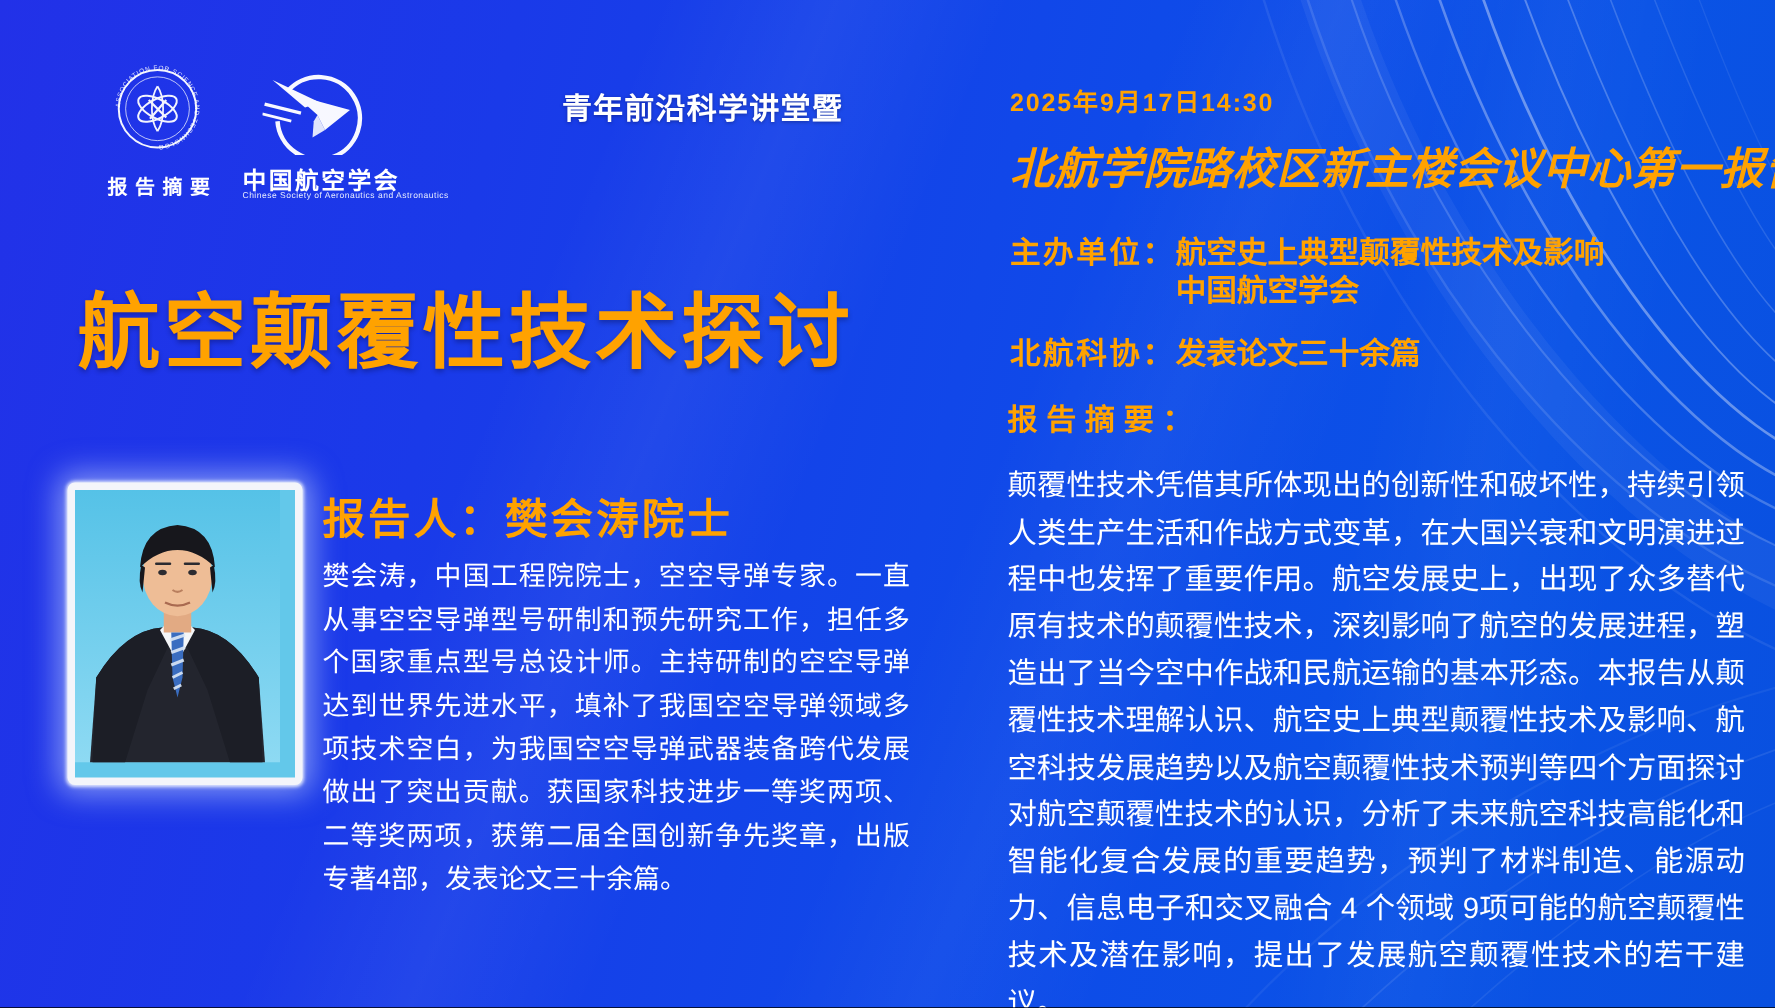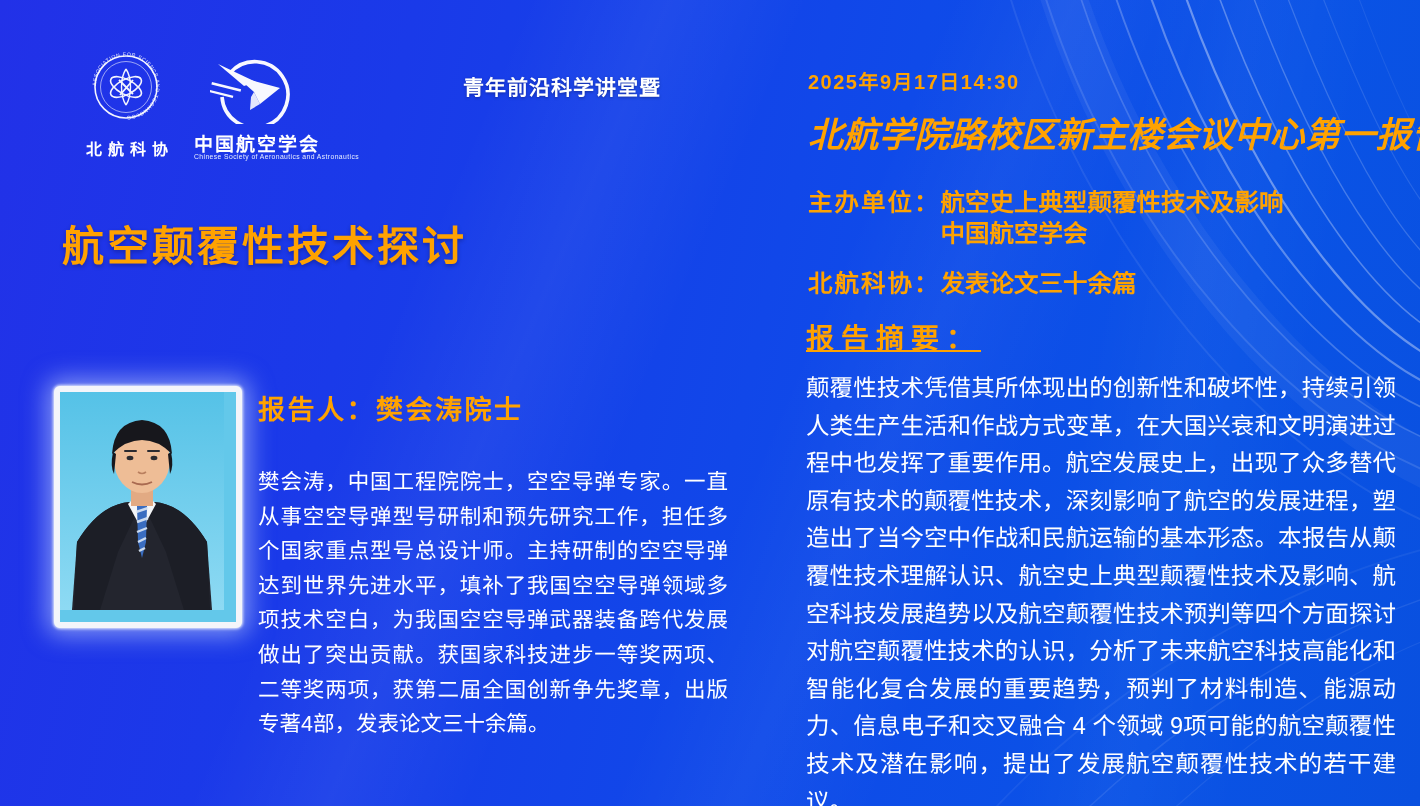--- a/index.html
+++ b/index.html
@@ -20,53 +20,53 @@
 
   
   .logo-label{color:#fff; font-weight:bold; white-space:nowrap;}
   .lbl-buaa{left:86px; top:136px; font-size:16px; letter-spacing:6px;}
   .lbl-csaa{left:194px; top:129px; font-size:19px; letter-spacing:2px;}
   .lbl-csaa-en{left:194px; top:153px; font-size:6.8px; color:#e8edff; letter-spacing:0.4px; font-weight:normal; white-space:nowrap;}
 
   
   .series{
     left:352px; top:68px; width:420px; text-align:center;
-    color:#ffffff; font-weight:bold; font-size:21px; line-height:40px; letter-spacing:1px;
+    color:#ffffff; font-weight:bold; font-size:24px; line-height:40px; letter-spacing:1px;
     text-shadow:0 1px 3px rgba(0,0,30,0.35);
   }
 
   .orange{color:#ffa200;}
   .evt-datetime{left:808px; top:66px; font-size:20px; font-weight:bold; letter-spacing:1.5px;}
   .evt-venue{left:808px; top:106px; font-size:35px; font-weight:bold; letter-spacing:0.5px; white-space:nowrap;font-style:italic;}
 
   .org-block{left:808px; top:168px; font-size:24.5px; font-weight:bold; line-height:30.5px;}
   .org-row{display:flex;margin-top:20px;}
   .org-label{letter-spacing:2px; white-space:nowrap;}
   .org-values div{white-space:nowrap;}
 
   .main-title{
-    left:62px; top:212px; font-size:42px; font-weight:900; letter-spacing:3px;
+    left:62px; top:212px; font-size:66px; font-weight:900; letter-spacing:3px;
     color:#ffa200; white-space:nowrap; text-shadow:0 2px 4px rgba(0,0,40,0.30);
   }
 
   .photo-frame{
     left:54px; top:386px; width:176px; height:230px;
     border:6px solid #f4f5fa; border-radius:6px; background:#63c8ea;
     box-shadow:0 0 24px 7px rgba(215,228,255,0.55), 0 0 3px 1px rgba(255,255,255,0.9);
     overflow:hidden;
   }
   .photo-frame svg{display:block;}
 
-  .speaker-heading{left:258px; top:388px; font-size:27px; font-weight:bold; letter-spacing:2.5px; white-space:nowrap;}
+  .speaker-heading{left:258px; top:388px; font-size:34px; font-weight:bold; letter-spacing:2.5px; white-space:nowrap;}
   .speaker-bio{
-    left:258px; top:465px; width:470px; color:#ffffff; font-size:21.5px;
+    left:258px; top:444px; width:470px; color:#ffffff; font-size:21.5px;
     line-height:34.6px; text-align:justify; font-weight:500;
   }
 
-  .abstract-heading{left:806px; top:316px; font-size:28px; font-weight:bold; letter-spacing:7px; white-space:nowrap;text-decoration:underline;}
+  .abstract-heading{left:806px; top:316px; font-size:24px; font-weight:bold; letter-spacing:7px; white-space:nowrap;}
   .abstract-body{
     left:806px; top:370px; width:590px; color:#ffffff; font-size:23.5px;
     line-height:37.6px; text-align:justify; font-weight:500;
   }
 </style>
 </head>
 <body>
 
 <div class="poster">
 
@@ -100,21 +100,21 @@
     <g stroke="#ffffff" fill="none" opacity="0.95">
       <ellipse cx="36" cy="37" rx="17" ry="7.5" stroke-width="1.6" transform="rotate(-28 36 37)"></ellipse>
       <ellipse cx="36" cy="37" rx="17" ry="7.5" stroke-width="1.6" transform="rotate(28 36 37)"></ellipse>
       <path d="M36,19 C30,28 30,46 36,55 M36,19 C42,28 42,46 36,55" stroke-width="1.4"></path>
       <path d="M29,30 L43,44 M43,30 L30,45" stroke-width="1.8"></path>
     </g>
     <text font-size="5.2" fill="#ffffff" opacity="0.85" letter-spacing="0.6">
       <textPath href="#ringPath" startOffset="25%">ASSOCIATION FOR SCIENCE AND TECHNOLOGY</textPath>
     </text>
   </svg>
-  <div class="abs logo-label lbl-buaa">北航科协</div>
+  <div class="abs logo-label lbl-buaa">报告摘要</div>
 
   <svg class="abs" style="left:210px; top:52px;" width="86" height="72" viewBox="0 0 86 72">
     <path d="M20,21 A33,33 0 1 1 12,45" fill="none" stroke="#ffffff" stroke-width="3.6" opacity="0.97"></path>
     <g fill="#ffffff" opacity="0.97">
       <path d="M8,12 L46,30 L34,34 Z"></path>
       <path d="M26,24 L70,36 L50,52 L44,40 Z"></path>
       <path d="M44,40 L50,52 L40,58 L41,45 Z" opacity="0.9"></path>
       <rect x="2" y="30" width="30" height="2.6" transform="rotate(14 2 30)"></rect>
       <rect x="0" y="38" width="24" height="2.2" transform="rotate(14 0 38)"></rect>
     </g>

